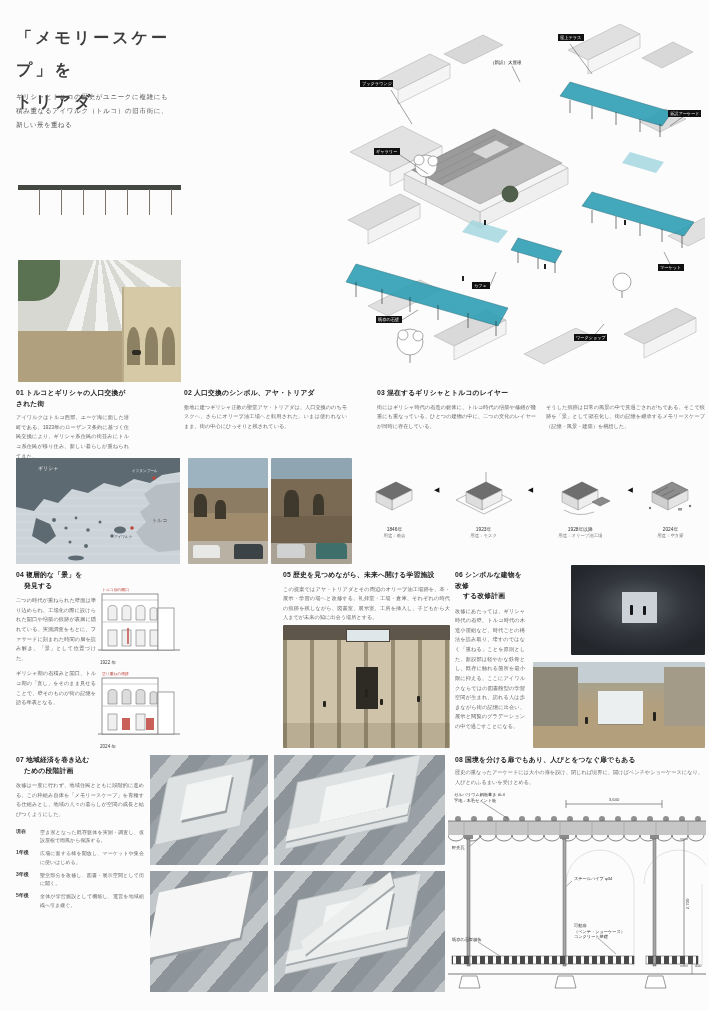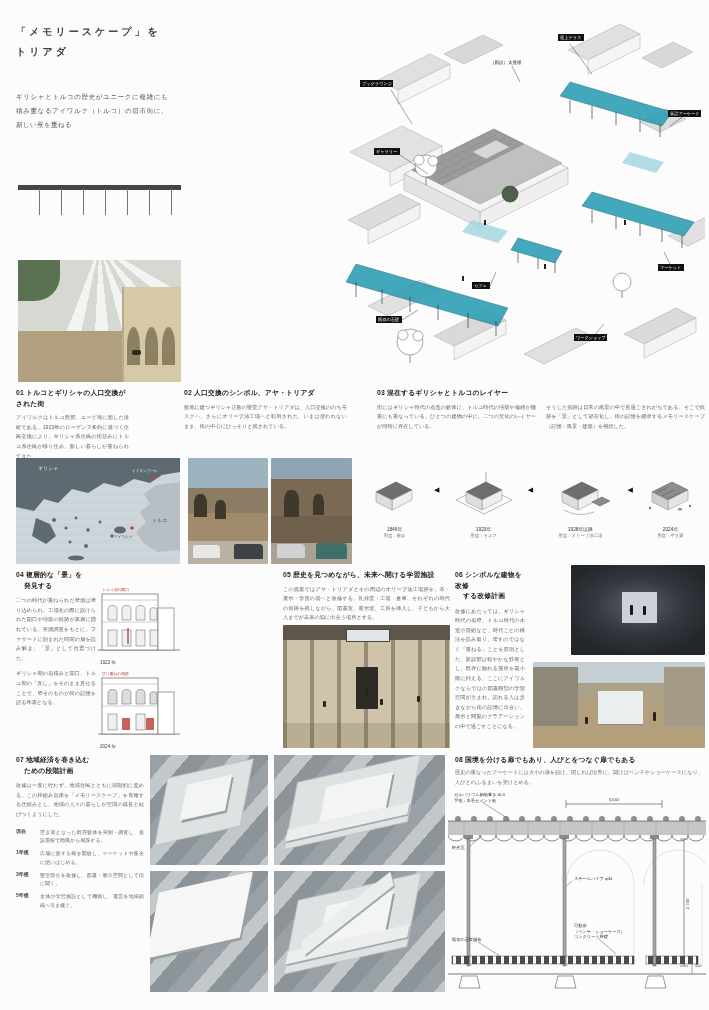--- a/index.html
+++ b/index.html
@@ -1,19 +1,19 @@
 <!DOCTYPE html>
 <html><head>
 <meta charset="utf-8">
 <style>
   html,body{margin:0;padding:0;background:#9a9a9a;}
   .board{position:relative;width:709px;height:1010px;margin:0 auto;background:#fcfcfc;
          font-family:"Liberation Sans",sans-serif;overflow:hidden;}
   .abs{position:absolute;}
-  .title{font-size:10px;font-weight:600;color:#3d3d3d;letter-spacing:3px;line-height:2.0;}
+  .title{font-size:16px;font-weight:600;color:#3d3d3d;letter-spacing:3px;line-height:2.0;}
   .lead{font-size:6.5px;color:#555;line-height:2.15;letter-spacing:.4px;text-align:justify;}
   .sec-h{font-size:6.8px;font-weight:700;color:#1e1e1e;line-height:1.55;letter-spacing:.2px;}
   .sec-b{font-size:5.2px;color:#666;line-height:1.85;text-align:justify;}
   .cap{font-size:4.6px;color:#444;}
   .ph{position:absolute;overflow:hidden;border-radius:1px;}
   .li{display:flex;gap:3px;margin-bottom:4.5px;}
   .li .lab{flex:0 0 21px;font-size:5px;color:#3c3c3c;font-weight:700;}
   .li .txt{font-size:5px;color:#666;line-height:1.7;text-align:justify;flex:1;}
   .tl{display:flex;align-items:flex-start;}
   .tl-item{text-align:center;}

